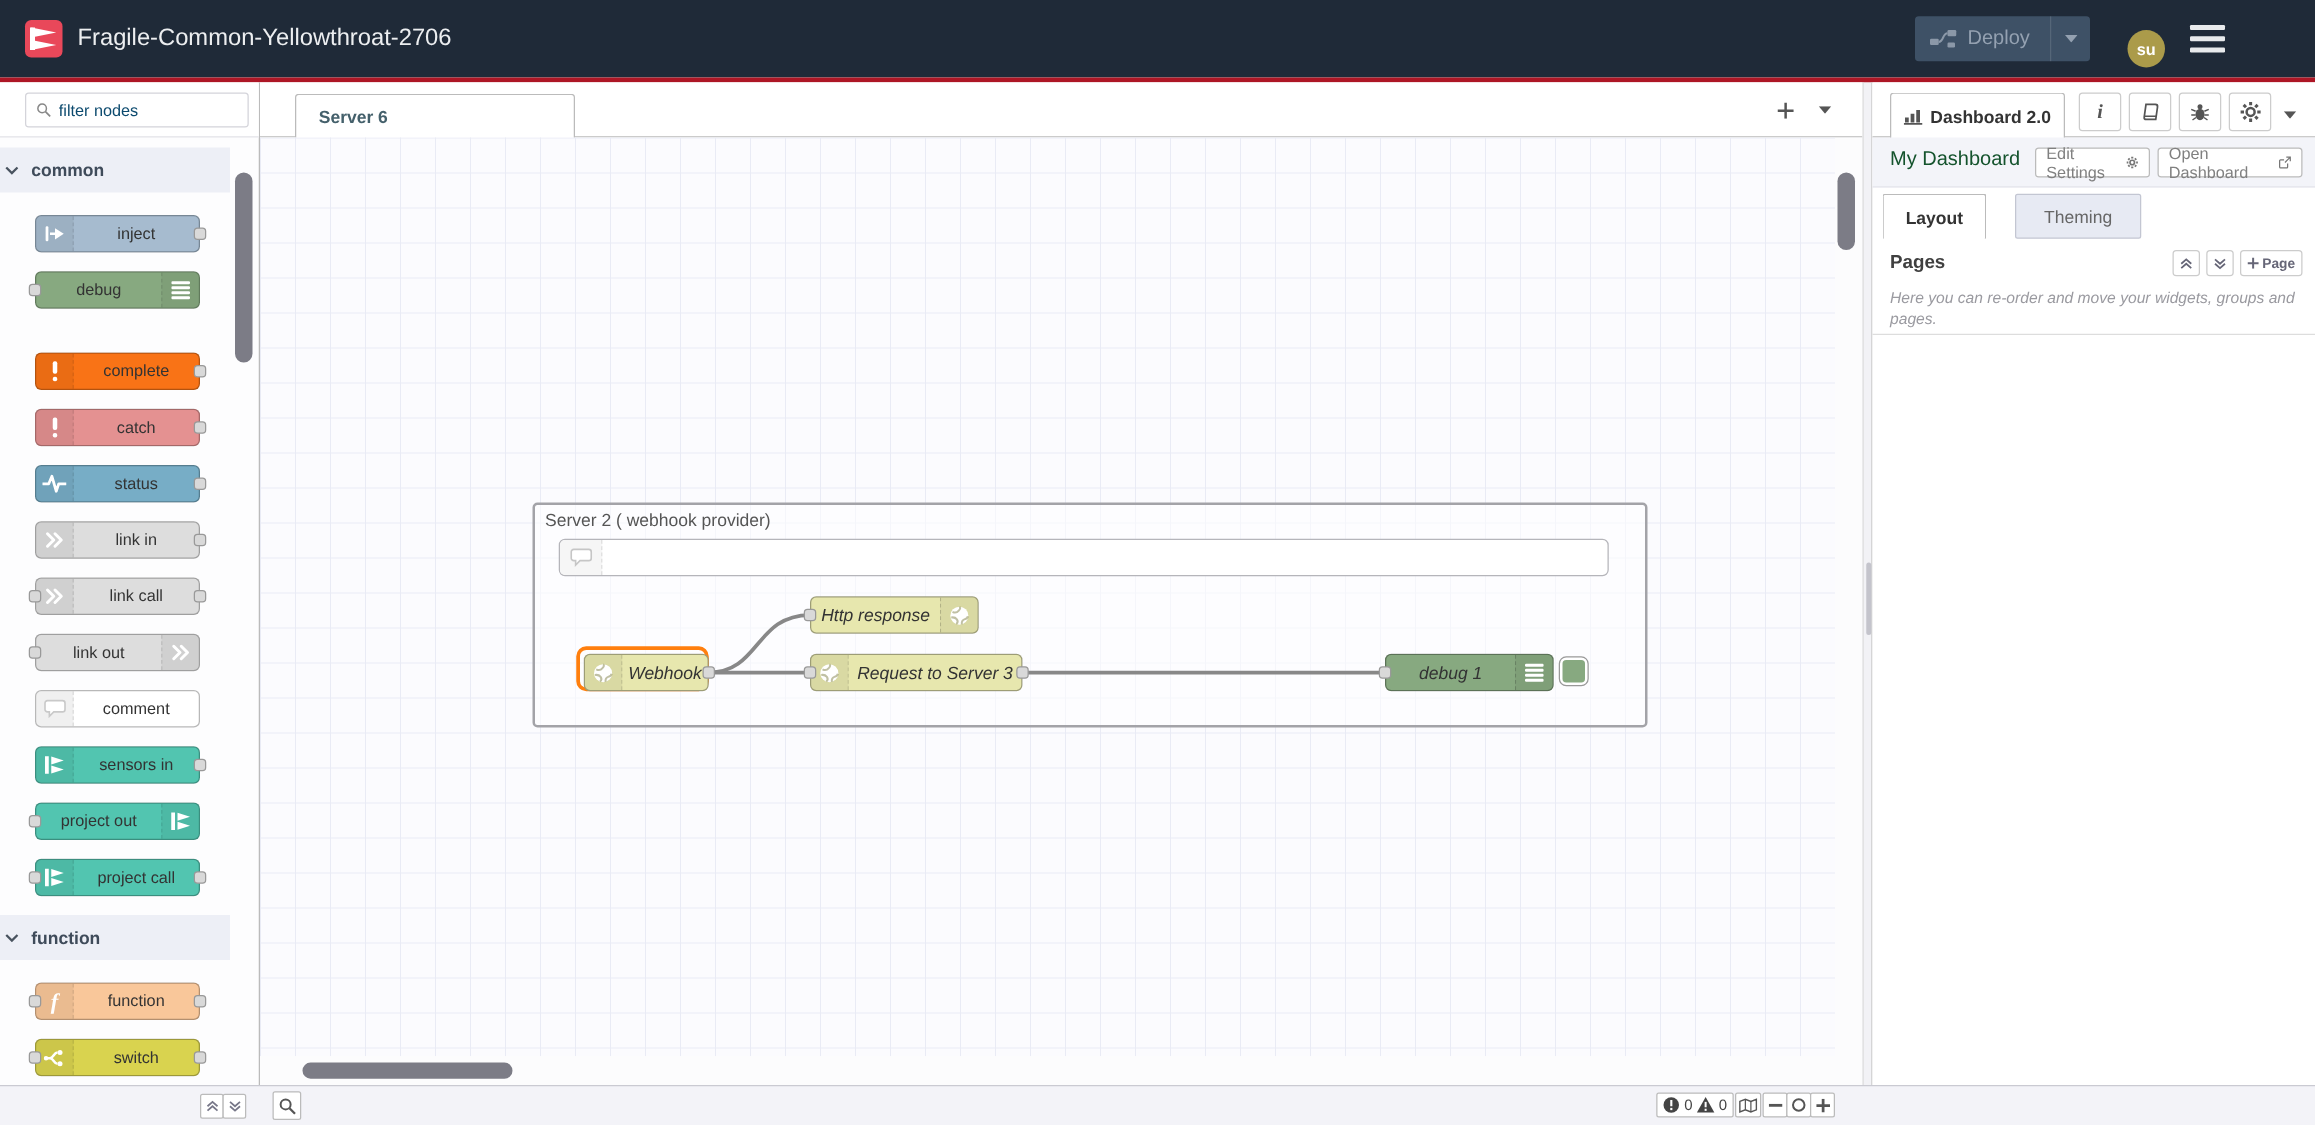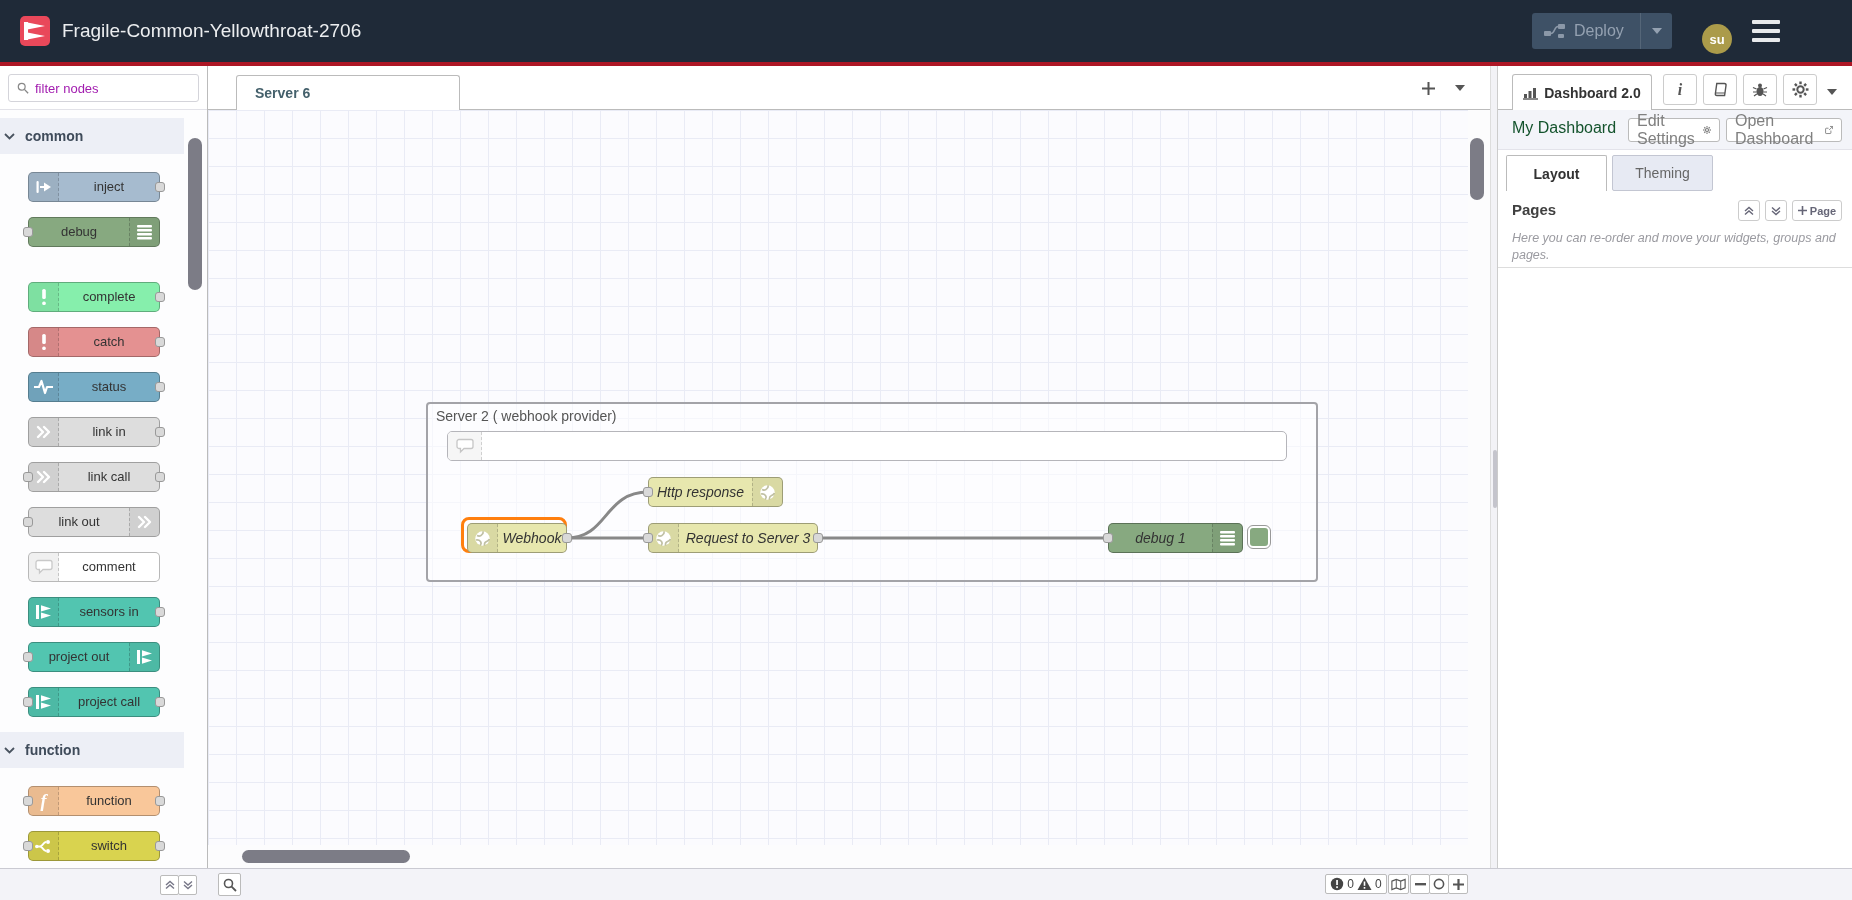--- a/index.html
+++ b/index.html
@@ -18,21 +18,21 @@
             display:flex; align-items:center; color:#94a1b1; font-size:16px; }
   .deploy .dicon { margin:0 8px 0 12px; display:flex; }
   .deploy .dcaret { width:32px; height:36px; border-left:1px solid rgba(255,255,255,.12); display:flex; align-items:center; justify-content:center; margin-left:auto; }
   .avatar { position:absolute; left:1702px; top:24px; width:30px; height:30px; border-radius:50%; background:#ab9b4a;
             color:#fff; font-size:13px; font-weight:bold; display:flex; align-items:center; justify-content:center; }
   .burger { position:absolute; left:1752px; top:20px; width:28px; height:22px; display:flex; flex-direction:column; justify-content:space-between; cursor:pointer; }
   .burger span { display:block; height:4px; background:#e8eaec; border-radius:1px; }
   
   .palette { position:absolute; left:0; top:66px; width:208px; height:802px; background:#fdfdfe; border-right:1px solid #bbb; }
   .psearch { height:44px; border-bottom:1px solid #e2e2e8; background:#fff; padding:8px; }
-  .psearch-box { height:28px; border:1px solid #d4d4da; border-radius:3px; display:flex; align-items:center; padding:0 8px; color:#a21caf; font-size:13px; background:#fff; }
+  .psearch-box { height:28px; border:1px solid #d4d4da; border-radius:3px; display:flex; align-items:center; padding:0 8px; color:#0c4a6e; font-size:13px; background:#fff;margin-left:12px; }
   .psearch-box svg { margin-right:6px; }
   .pscroll { position:absolute; left:0; top:44px; width:184px; bottom:0; overflow:hidden; padding-top:8px; }
   .pcat { height:36px; background:#edeff6; display:flex; align-items:center; padding-left:4px; font-size:14px; font-weight:bold; color:#3f4b5a; margin-bottom:18px; cursor:pointer; }
   .pcat svg { margin-right:10px; }
   .pnode { position:relative; width:132px; height:30px; margin:0 0 15px 28px; border:1px solid rgba(0,0,0,.28); border-radius:5px; font-size:13px; color:#333; cursor:grab; }
   .pnode .nlabel { position:absolute; top:0; height:28px; line-height:28px; text-align:center; }
   .nicon { position:absolute; top:0; width:30px; height:28px; background:rgba(0,0,0,.06); display:flex; align-items:center; justify-content:center; }
   .nicon.left  { left:0; border-right:1px dashed rgba(0,0,0,.18); border-radius:4px 0 0 4px; }
   .nicon.right { right:0; border-left:1px dashed rgba(0,0,0,.18); border-radius:0 4px 4px 0; }
   .port { position:absolute; width:10px; height:10px; background:#d9d9d9; border:1px solid #999; border-radius:3px; top:9px; }
@@ -64,21 +64,21 @@
   .splitter { position:absolute; left:1490px; top:66px; width:8px; height:802px; background:#f2f2f6; border-left:1px solid #ddd; border-right:1px solid #ccc; }
   .splitter-thumb { position:absolute; left:1.5px; top:384px; width:4px; height:58px; background:#c4c4cc; border-radius:2px; cursor:pointer; }
   
   .sidebar { position:absolute; left:1498px; top:66px; width:354px; height:802px; background:#fff; }
   .sb-tabbar { position:absolute; left:0; top:0; width:354px; height:44px; border-bottom:1px solid #bbb; background:#fff; }
   .sb-tab { position:absolute; left:14px; top:8px; width:140px; height:37px; background:#fff; border:1px solid #bbb; border-bottom:none; border-radius:3px 3px 0 0;
             display:flex; align-items:center; justify-content:center; gap:6px; font-size:14px; font-weight:bold; color:#333; cursor:pointer; }
   .sb-iconbtn { position:absolute; top:8px; width:34px; height:31px; border:1px solid #ccc; border-radius:3px; background:#fff; display:flex; align-items:center; justify-content:center; cursor:pointer; }
   .sb-head { position:absolute; left:0; top:44px; width:354px; height:40px; background:#f3f4f9; border-bottom:1px solid #e3e3ea; }
   .sb-title { position:absolute; left:14px; top:9px; font-size:16px; color:#14532d; }
-  .sb-btn { position:absolute; top:8px; height:24px; border:1px solid #bbb; border-radius:3px; background:#fff; color:#808080; font-size:16px;
+  .sb-btn { position:absolute; top:8px; height:24px; border:1px solid #bbb; border-radius:3px; background:#fff; color:#808080; font-size:13px;
             display:flex; align-items:center; justify-content:center; gap:6px; padding:0 8px; cursor:pointer; }
   .lt-tab { position:absolute; top:89px; height:36px; display:flex; align-items:center; justify-content:center; font-size:14px; cursor:pointer; }
   .lt-active { background:#fff; border:1px solid #bbb; border-bottom:none; font-weight:bold; color:#333; border-radius:2px 2px 0 0; }
   .lt-idle { background:#e7eaf3; border:1px solid #c3c6d2; color:#666; border-radius:2px; }
   .pages-label { position:absolute; left:14px; top:135px; font-size:15px; font-weight:bold; color:#404040; }
   .pg-btn { position:absolute; top:134px; height:21px; border:1px solid #ccc; border-radius:3px; background:#fff; color:#667; font-size:11px;
             display:flex; align-items:center; justify-content:center; gap:3px; cursor:pointer; }
   .sb-desc { position:absolute; left:14px; top:164px; width:330px; font-size:12.5px; font-style:italic; color:#9a9aa0; line-height:1.35; }
   .sb-hr { position:absolute; left:0; top:201px; width:354px; border-top:1px solid #ddd; }
   
@@ -159,21 +159,21 @@
             <svg width="15" height="16" viewBox="0 0 15 16">
               <rect x="0" y="1" width="15" height="2.4" rx="1" fill="#fff"></rect>
               <rect x="0" y="5" width="15" height="2.4" rx="1" fill="#fff"></rect>
               <rect x="0" y="9" width="15" height="2.4" rx="1" fill="#fff"></rect>
               <rect x="0" y="13" width="15" height="2.4" rx="1" fill="#fff"></rect>
             </svg>
           </div>
           <span class="nlabel" style="left: 0px; right: 30px;">debug</span>
           <div class="port pl"></div>
         </div>
-        <div class="pnode" style="background: #86efac; margin-top: 35px;">
+        <div class="pnode" style="background: #f97316; margin-top: 35px;">
           <div class="nicon left">
             <svg width="8" height="18" viewBox="0 0 8 18">
               <rect x="2.2" y="1" width="3.6" height="10" rx="1.6" fill="#fff"></rect>
               <rect x="2.2" y="13.4" width="3.6" height="3.6" rx="1.6" fill="#fff"></rect>
             </svg>
           </div>
           <span class="nlabel" style="left: 30px; right: 0px;">complete</span>
           <div class="port pr"></div>
         </div>
         <div class="pnode" style="background: rgb(228, 145, 145);">
@@ -480,21 +480,21 @@
       </div>
       <div class="sb-btn" style="left:228px; width:116px;">
         <span>Open Dashboard</span>
         <svg width="12" height="12" viewBox="0 0 14 14">
           <path d="M10,8 v4 a1,1 0 0 1 -1,1 H2 a1,1 0 0 1 -1,-1 V5 a1,1 0 0 1 1,-1 h4" fill="none" stroke="#777" stroke-width="1.4"></path>
           <path d="M7,7 L13,1 M8.5,1 H13 V5.5" fill="none" stroke="#777" stroke-width="1.4"></path>
         </svg>
       </div>
     </div>
 
-    <div class="lt-tab lt-active" style="left:8px; width:101px;">
+    <div class="lt-tab lt-active" style="left:8px; width:83px;">
         <span>Layout</span>
       </div>
     <div class="lt-tab lt-idle" style="left:114px; width:101px;">
         <span>Theming</span>
       </div>
 
     <div class="pages-label">Pages</div>
     <div class="pg-btn" style="left:240px; width:22px;">
       <svg width="10" height="10" viewBox="0 0 10 10">
           <path d="M1,5 L5,1.5 L9,5 M1,8.5 L5,5 L9,8.5" stroke="#667" stroke-width="1.4" fill="none"></path>

